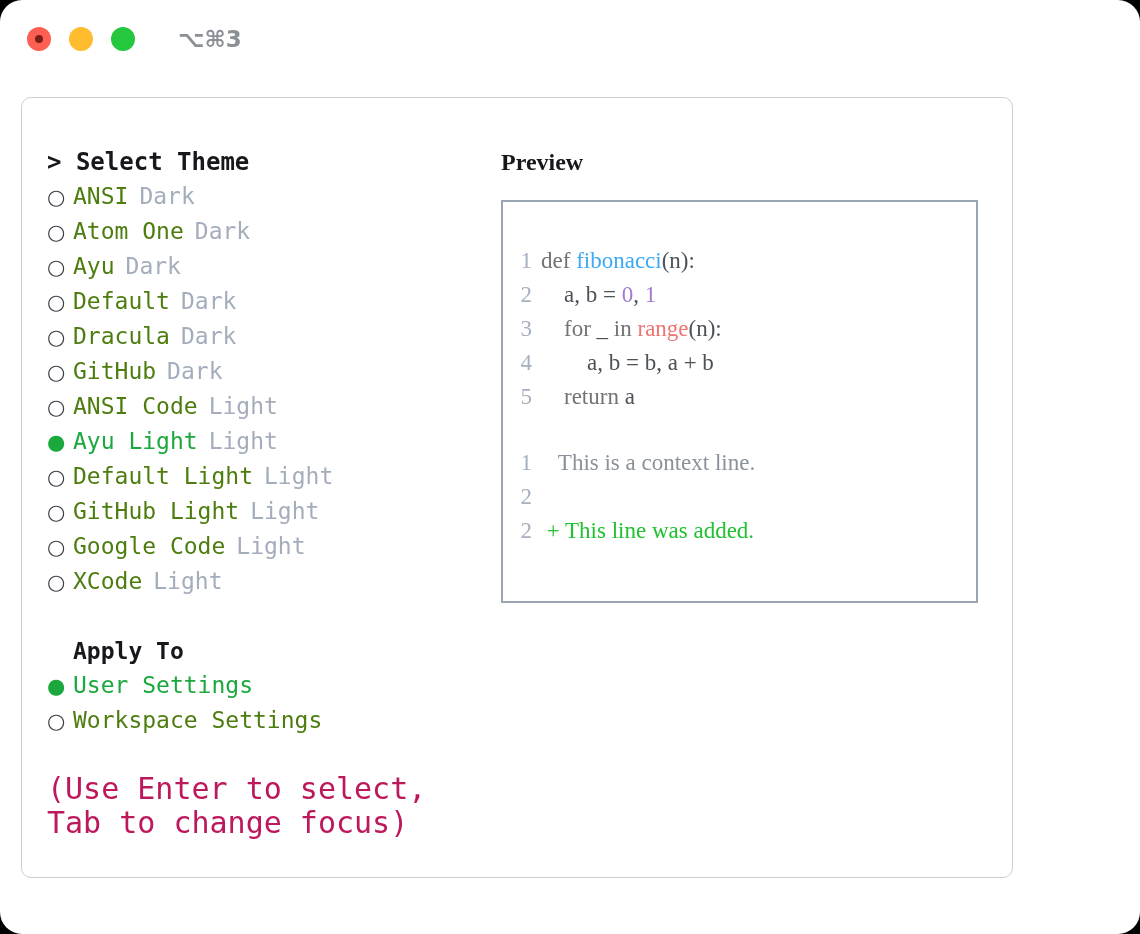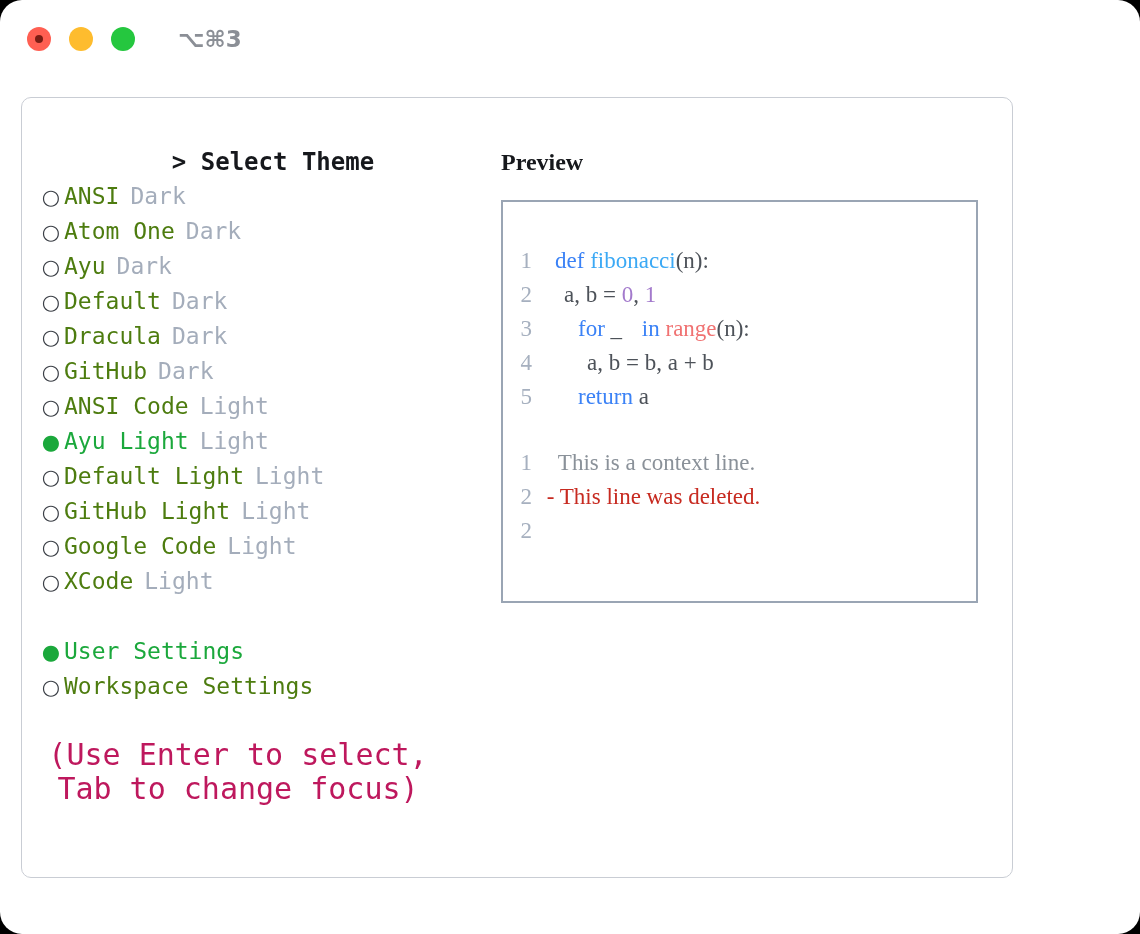--- a/index.html
+++ b/index.html
@@ -82,24 +82,23 @@
   .columns {
     position: absolute;
     left: 0; top: 0;
     width: 100%;
     height: 100%;
   }
 
   
   .left-col {
     position: absolute;
-    left: 16px;
+    left: 25px;
     top: 47px;
     width: 470px;
-    text-align: center;
   }
 
   .section-header {
     font-size: 24px;
     font-weight: bold;
     color: #16181c;
     line-height: 34px;
     white-space: pre;
   }
 
@@ -192,21 +191,21 @@
     text-align: right;
     color: #a6b0bf;
     padding-right: 9px;
     box-sizing: border-box;
   }
   .code-text { white-space: pre; }
 
   .spacer-line { height: 32px; }
 
   
-  .t-kw   { color: #3b82f6; margin-left: 14px; }
+  .t-kw   { color: #737373; }
   .t-fn   { color: #3ba9f5; }
   .t-num  { color: #a37acc; }
   .t-call { color: #f07272; }
   .t-pl   { color: #4d5259; }
   .t-ctx  { color: #8a9199; }
   .t-del  { color: #c72a20; }
   .t-add  { color: #1fc12f; }
 </style>
 </head>
 <body>
@@ -239,20 +238,21 @@
             <div class="opt"><span class="bullet">○</span><span class="opt-label">GitHub</span><span class="opt-variant">Dark</span></div>
             <div class="opt"><span class="bullet">○</span><span class="opt-label">ANSI Code</span><span class="opt-variant">Light</span></div>
             <div class="opt selected"><span class="bullet">●</span><span class="opt-label">Ayu Light</span><span class="opt-variant">Light</span></div>
             <div class="opt"><span class="bullet">○</span><span class="opt-label">Default Light</span><span class="opt-variant">Light</span></div>
             <div class="opt"><span class="bullet">○</span><span class="opt-label">GitHub Light</span><span class="opt-variant">Light</span></div>
             <div class="opt"><span class="bullet">○</span><span class="opt-label">Google Code</span><span class="opt-variant">Light</span></div>
             <div class="opt"><span class="bullet">○</span><span class="opt-label">XCode</span><span class="opt-variant">Light</span></div>
           </div>
 
         <div class="apply-block">
+          <div class="apply-title">Apply To</div>
           <div class="opt-list" id="apply-list">
               <div class="opt selected"><span class="bullet">●</span><span class="opt-label">User Settings</span></div>
               <div class="opt"><span class="bullet">○</span><span class="opt-label">Workspace Settings</span></div>
             </div>
         </div>
 
         <div class="hint">(Use Enter to select, Tab to change focus)</div>
       </div>
 
       <div class="right-col">
@@ -262,22 +262,22 @@
             <div id="code-lines">
                 <div class="code-line"><span class="lineno">1</span><span class="code-text"><span class="t-kw">def </span><span class="t-fn">fibonacci</span><span class="t-pl">(n):</span></span></div>
                 <div class="code-line"><span class="lineno">2</span><span class="code-text"><span class="t-pl">    a, b = </span><span class="t-num">0</span><span class="t-pl">, </span><span class="t-num">1</span></span></div>
                 <div class="code-line"><span class="lineno">3</span><span class="code-text"><span class="t-pl">    </span><span class="t-kw">for</span><span class="t-pl"> _ </span><span class="t-kw">in</span><span class="t-pl"> </span><span class="t-call">range</span><span class="t-pl">(n):</span></span></div>
                 <div class="code-line"><span class="lineno">4</span><span class="code-text"><span class="t-pl">        a, b = b, a + b</span></span></div>
                 <div class="code-line"><span class="lineno">5</span><span class="code-text"><span class="t-pl">    </span><span class="t-kw">return</span><span class="t-pl"> a</span></span></div>
               </div>
             <div class="spacer-line"></div>
             <div id="diff-lines">
                 <div class="code-line"><span class="lineno">1</span><span class="code-text"><span class="t-ctx">   This is a context line.</span></span></div>
-                <div class="code-line"><span class="lineno">2</span><span class="code-text"><span class="t-del"> - This line was deleted.</span></span></div>
                 <div class="code-line"><span class="lineno">2</span></div>
+                <div class="code-line"><span class="lineno">2</span><span class="code-text"><span class="t-add"> + This line was added.</span></span></div>
               </div>
           </div>
         </div>
       </div>
 
     </div>
   </div>
 </div>
 
 </body></html>

